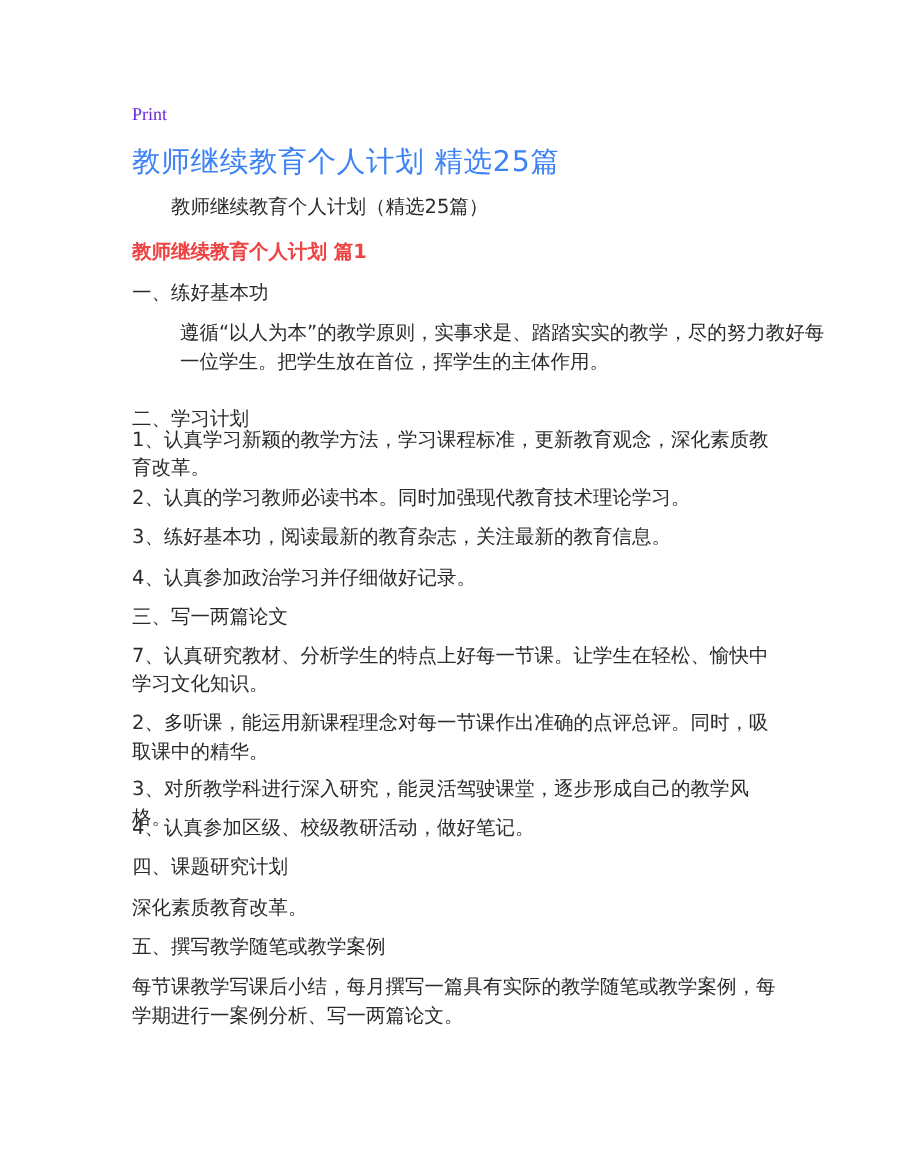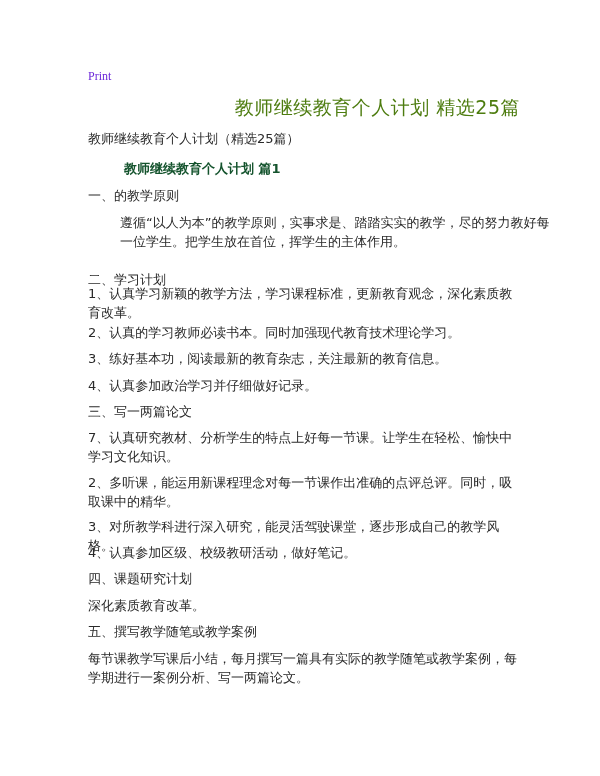--- a/index.html
+++ b/index.html
@@ -1,33 +1,33 @@
 <!DOCTYPE html>
 <html><head>
 <meta charset="utf-8">
 <style>
   html, body { margin: 0; padding: 0; background: #ffffff; }
   body { width: 600px; height: 776px; position: relative; overflow: hidden;
          font-family: "DejaVu Sans", "Liberation Sans", sans-serif; color: #222; }
   .page { position: absolute; left: 88px; top: 0; width: 432px; }
   .print { position: absolute; top: 69px; left: 0; font-family: "Liberation Serif", serif; font-size: 12px; color: #6d28d9; }
-  .title { position: absolute; top: 95px; left: 0; width: 432px; text-align: right; font-size: 19px; color: #4d7c0f; letter-spacing: 0.5px; }
+  .title { position: absolute; top: 95px; left: 0; width: 432px; text-align: left; font-size: 19px; color: #3b82f6; letter-spacing: 0.5px; }
   .line { position: absolute; left: 0; width: 432px; font-size: 13px; line-height: 19px; color: #2a2a2a; }
-  .bold { font-weight: bold; color: #14532d; margin-left: 36px; }
+  .bold { font-weight: bold; color: #ef4444; }
 </style>
 </head>
 <body>
 
 <div class="page">
   <div class="print">Print</div>
   <div class="title">教师继续教育个人计划 精选25篇</div>
-  <div class="line" style="top:129px;">教师继续教育个人计划（精选25篇）</div>
+  <div class="line" style="top:129px;margin-left:26px;">教师继续教育个人计划（精选25篇）</div>
   <div class="line bold" style="top:159px;">教师继续教育个人计划 篇1</div>
 
-  <div class="line" style="top:186px;">一、的教学原则</div>
+  <div class="line" style="top:186px;">一、练好基本功</div>
   <div class="line" style="top:213px;margin-left:32px;">遵循“以人为本”的教学原则，实事求是、踏踏实实的教学，尽的努力教好每一位学生。把学生放在首位，挥学生的主体作用。</div>
   <div class="line" style="top:270px;">二、学习计划</div>
   <div class="line" style="top:284px;">1、认真学习新颖的教学方法，学习课程标准，更新教育观念，深化素质教育改革。</div>
   <div class="line" style="top:323px;">2、认真的学习教师必读书本。同时加强现代教育技术理论学习。</div>
   <div class="line" style="top:349px;">3、练好基本功，阅读最新的教育杂志，关注最新的教育信息。</div>
   <div class="line" style="top:376px;">4、认真参加政治学习并仔细做好记录。</div>
   <div class="line" style="top:402px;">三、写一两篇论文</div>
   <div class="line" style="top:428px;">7、认真研究教材、分析学生的特点上好每一节课。让学生在轻松、愉快中学习文化知识。</div>
   <div class="line" style="top:473px;">2、多听课，能运用新课程理念对每一节课作出准确的点评总评。同时，吸取课中的精华。</div>
   <div class="line" style="top:517px;">3、对所教学科进行深入研究，能灵活驾驶课堂，逐步形成自己的教学风格。</div>

